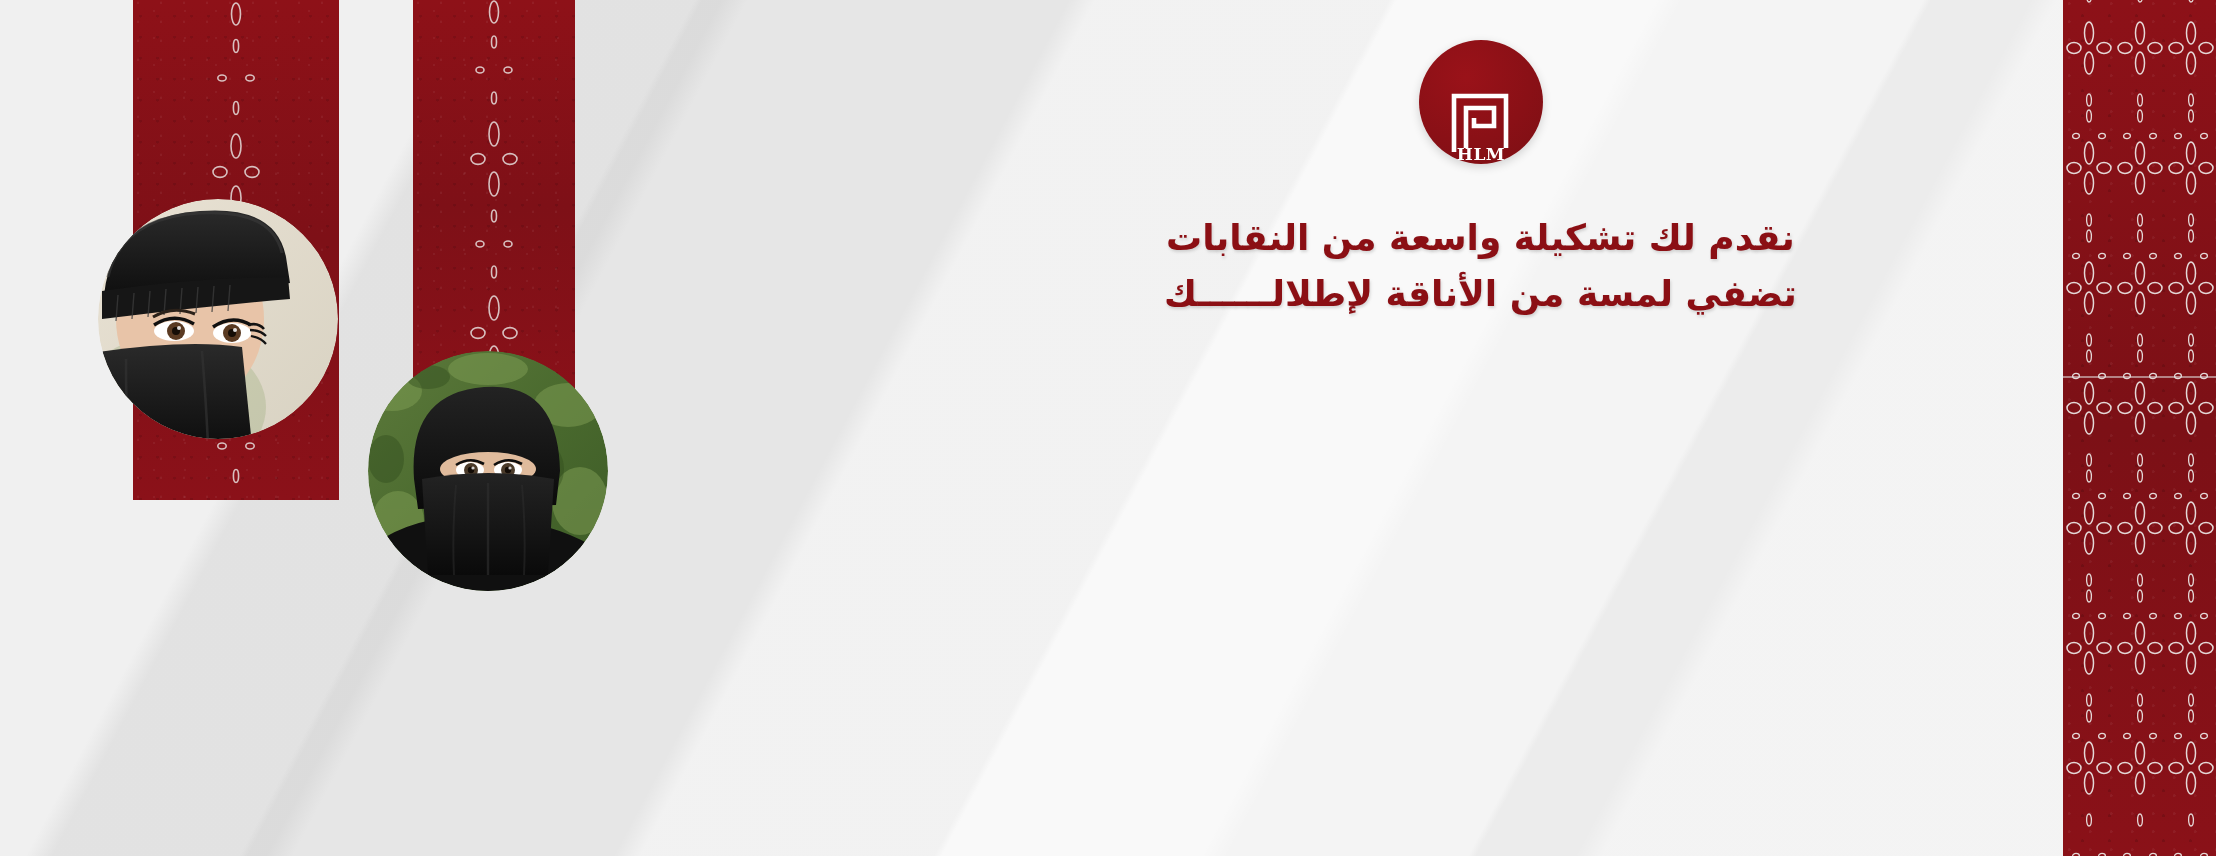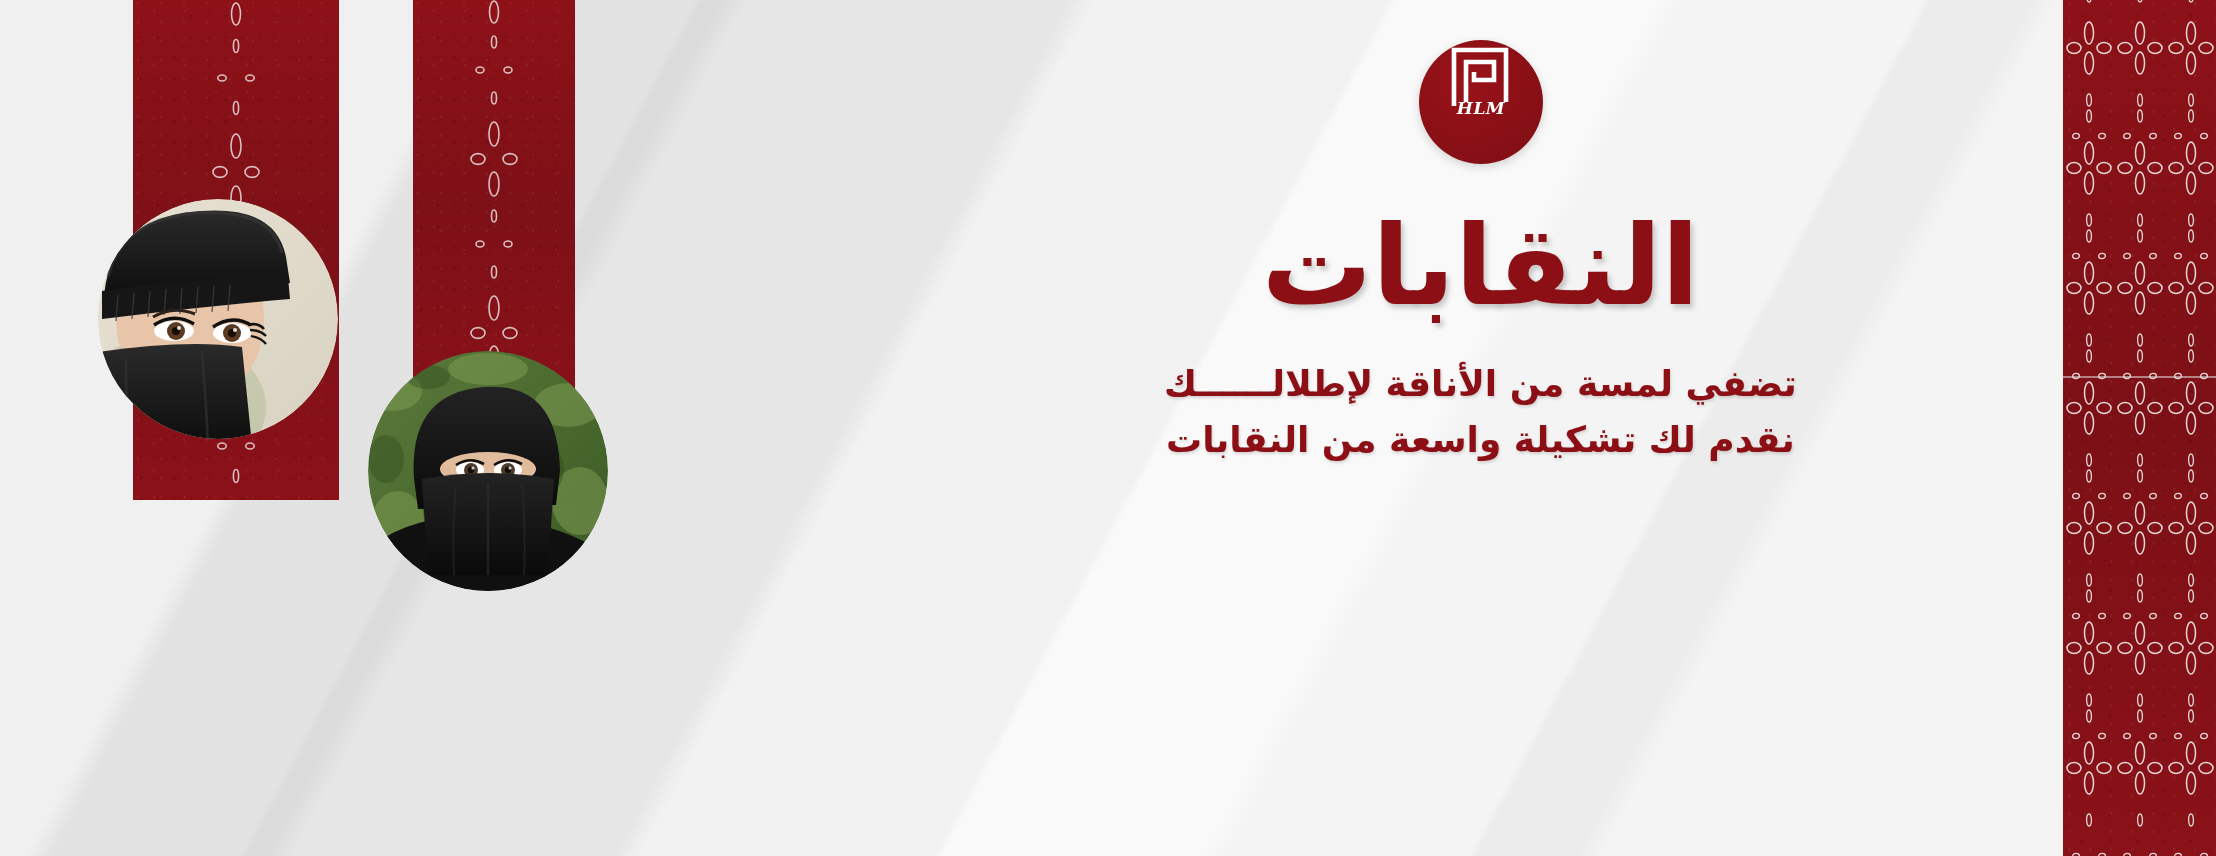--- a/index.html
+++ b/index.html
@@ -97,21 +97,21 @@
     text-align:center;
     direction:rtl;
   }
 
   .logo{
     width:124px; height:124px;
     margin:0 auto 46px auto;
     border-radius:50%;
     background:radial-gradient(circle at 38% 30%, #9a1219 0%, #8a1016 55%, #7c0f14 100%);
     box-shadow:0 3px 10px rgba(0,0,0,.16);
-    display:flex; align-items:flex-start; justify-content:center;font-style:italic;
+    display:flex; align-items:flex-end; justify-content:center;
   }
   .logo svg{ display:block; }
 
   .headline{
     font-size:110px;
     line-height:1.02;
     font-weight:700;
     color:#8B0F14;
     letter-spacing:.5px;
     text-shadow:3px 4px 5px rgba(90,90,90,.30);
@@ -390,22 +390,21 @@
     <div class="logo">
       <svg width="74" height="78" viewBox="0 0 74 78">
         <g fill="none" stroke="#ffffff" stroke-width="4.6">
           <path d="M10 66 L10 10 L62 10 L62 62"></path>
           <path d="M22 62 L22 22 L50 22 L50 40 L30 40 L30 32"></path>
         </g>
         <text x="37" y="74" text-anchor="middle" fill="#ffffff" font-family="'DejaVu Serif','Liberation Serif',serif" font-size="17" font-weight="700" letter-spacing="0.5">HLM</text>
       </svg>
     </div>
 
-    <div class="headline">النقابات</div>
 
     <div class="subtitle">
+      <span class="ln">نقدم لك تشكيلة واسعة من النقابات</span>
       <span class="ln">تضفي لمسة من الأناقة لإطلالــــــك</span>
-      <span class="ln">نقدم لك تشكيلة واسعة من النقابات</span>
     </div>
 
 
   </div>
 </div>
 
 </body></html>

